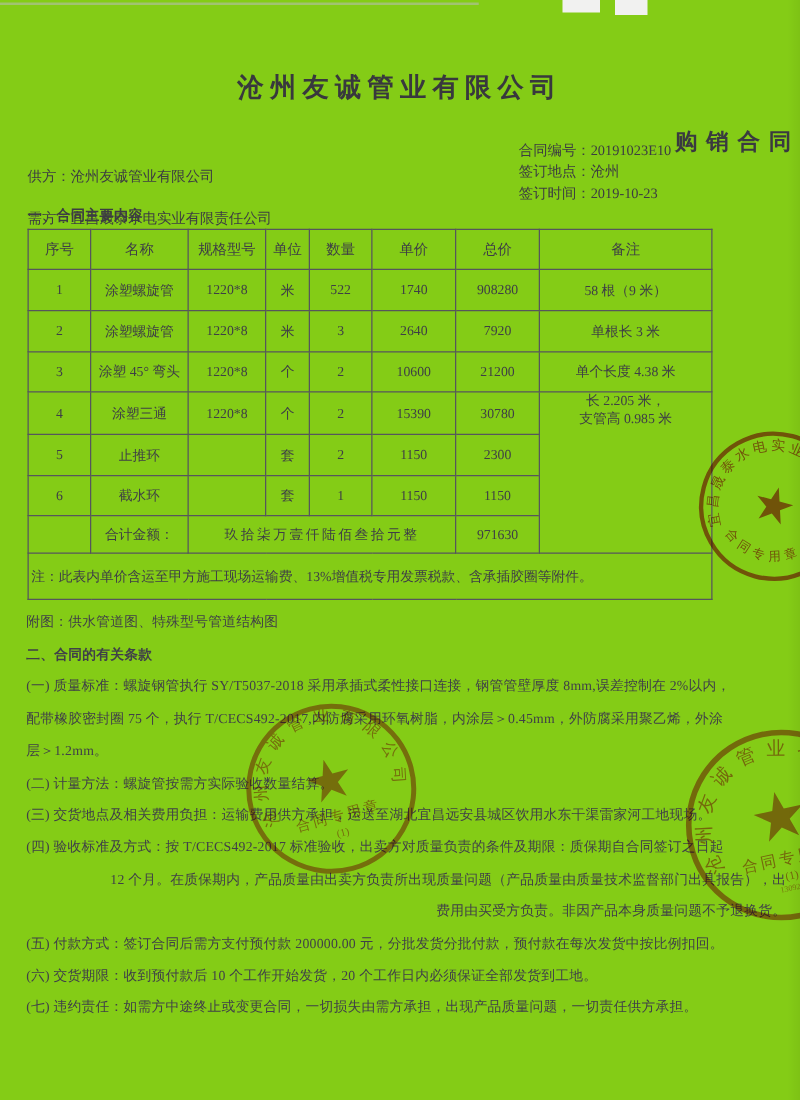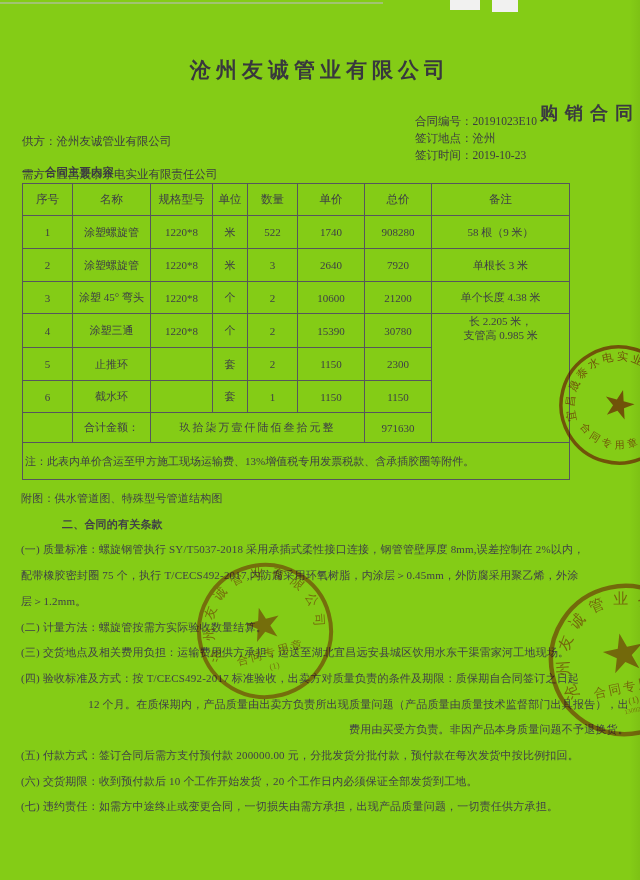--- a/index.html
+++ b/index.html
@@ -22,21 +22,21 @@
         table-layout:fixed;font-size:11px;text-align:center;color:#3e3e46;}
   table.items td,table.items th{border:1px solid #56565c;padding:0 2px;font-weight:normal;overflow:hidden;}
   table.items th{font-size:11.5px;height:31px;}
   td.remark-merged{vertical-align:top;padding-top:5px;}
   td.remark-merged div{line-height:14px;}
   tr.total-row{height:30px;}
   td.amount-cn{letter-spacing:2px;}
   td.note-cell{height:36px;text-align:left;padding:0 6px;}
   .lower{position:absolute;left:21px;top:486px;width:608px;font-size:11px;color:#404048;}
   .clause-line{line-height:25.7px;white-space:nowrap;letter-spacing:.2px;}
-  .sec2{font-weight:600;margin-left:41px;}
+  .sec2{font-weight:600;}
   .indent{padding-left:22px;text-align:right;}
   .stamp{position:absolute;mix-blend-mode:multiply;pointer-events:none;}
   #stampA{left:549px;top:335px;opacity:.8;}
   #stampB{left:185px;top:551px;opacity:.62;}
   #stampC{left:535px;top:570px;opacity:.66;}
   .stamp text{font-family:"Liberation Serif","DejaVu Serif",serif;}
 </style>
 </head>
 <body>
 

